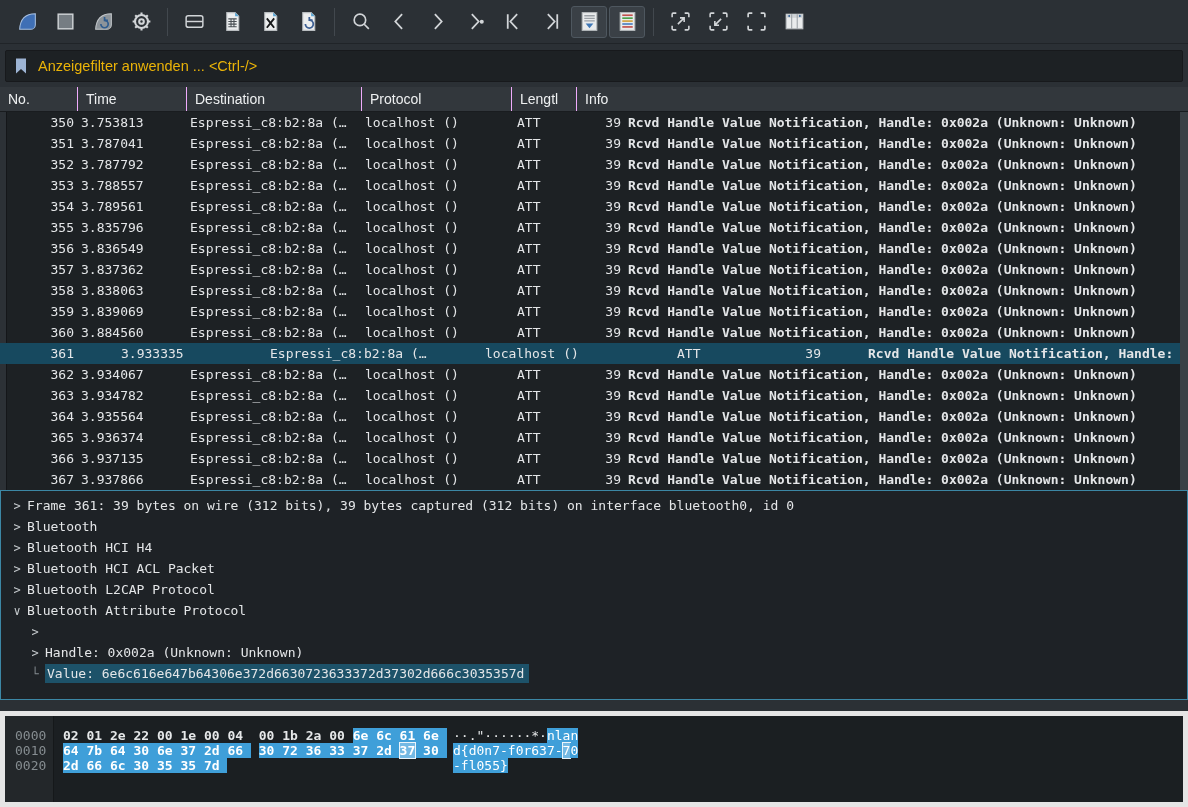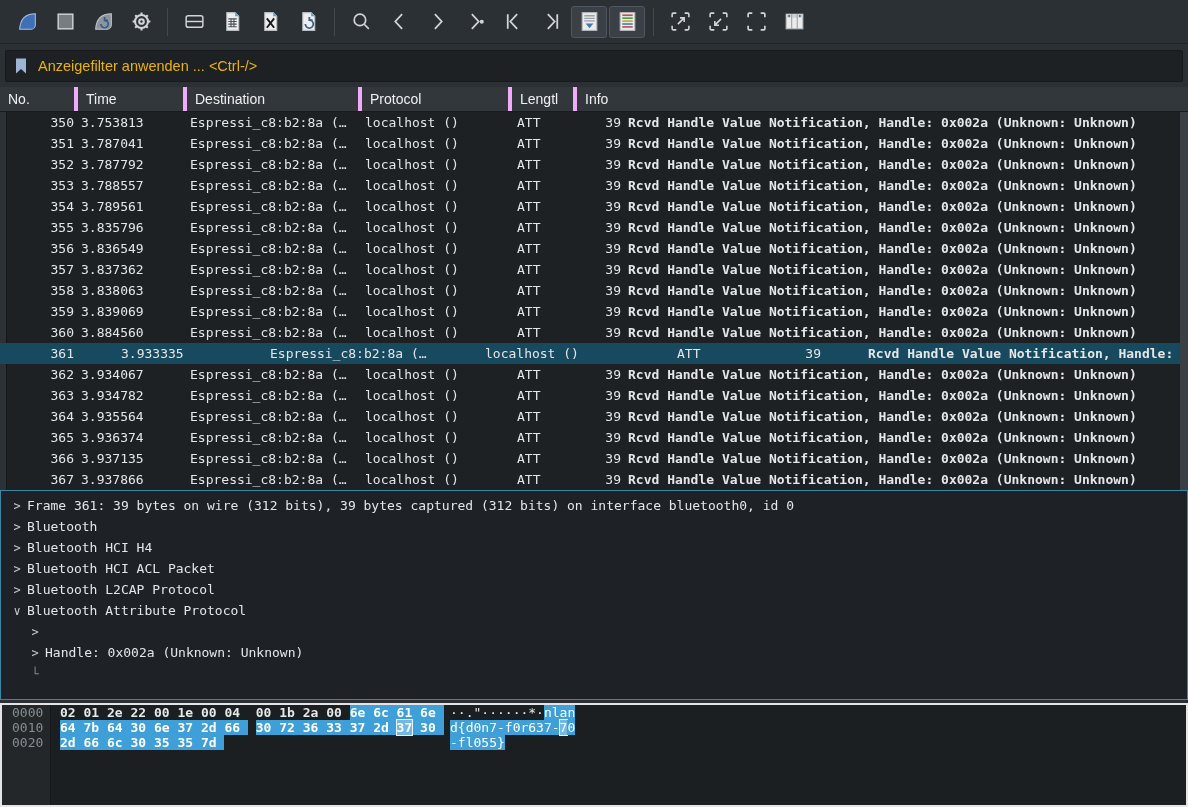--- a/index.html
+++ b/index.html
@@ -20,21 +20,21 @@
   .filterbar { height:43px; flex:0 0 43px; display:flex; align-items:center; padding:0 5px; background:#2b3035; }
   .filter-input { flex:1; height:32px; background:#1d2124; border:1px solid #17191c; border-radius:2px;
                   display:flex; align-items:center; padding:0 7px; gap:9px; }
   .filter-input svg { width:16px; height:18px; flex:0 0 16px; }
   .filter-placeholder { color:#eab308; font-size:14.5px; }
 
   
   .grid7 { display:grid; grid-template-columns:78px 109px 175px 150px 65px 48px 1fr; }
   .header-row { height:25px; flex:0 0 25px; background:#32373c; color:#eef0f1; font-size:14px;
                 border-bottom:1px solid #191c1f; }
-  .hcell { padding:0 0 0 8px; border-right:4px solid #f0abfc; height:100%; display:flex; align-items:center;
+  .hcell { padding:0 0 0 8px; border-right:1px solid #f0abfc; height:100%; display:flex; align-items:center;
            overflow:hidden; white-space:nowrap; }
   .hcell:last-child { border-right:none; }
   .rows { height:378px; flex:0 0 378px; background:#1d2124; position:relative;
           font-family:"DejaVu Sans Mono",monospace; font-size:13px; color:#e4e6e8; overflow:hidden; }
   .rows-gutter { position:absolute; left:0; top:0; bottom:0; width:7px; background:#2c3136; border-right:1px solid #141619; }
   .vscroll { position:absolute; right:0; top:0; bottom:0; width:8px; background:#3a4045; }
   .prow { height:21px; align-items:center; white-space:pre; position:relative; }
   .prow.selected { background:#17495f;gap:40px; }
   .c-no   { text-align:right; padding-right:4px;margin-left:12px; }
   .c-time { padding-left:3px; }
@@ -50,22 +50,22 @@
   .dline { height:21px; display:flex; align-items:center; white-space:pre; }
   .dline.ind0 { padding-left:6px; }
   .dline.ind1 { padding-left:24px; }
   .dexp { width:20px; flex:0 0 20px; text-align:center; color:#c3c8cb; font-size:12px; }
   .dexp.leaf { color:#858c90; }
   .dtext {}
   .dline.selected .dtext { background:#1d5269; padding:2px 5px 2px 2px; }
 
   
   .gap3 { height:3px; flex:0 0 3px; background:#2b3035; }
-  .hexpane { flex:1; border:2px solid #e5e5e5; background:#1b1f22; position:relative; padding-top:0;
-             font-family:"DejaVu Sans Mono",monospace; font-size:13px; color:#e6e8e9; overflow:hidden; }
+  .hexpane { flex:1; border:5px solid #e5e5e5; background:#1b1f22; position:relative; padding-top:12px;
+             font-family:"DejaVu Sans Mono",monospace; font-size:13px; color:#e6e8e9; overflow:hidden;margin-top:8px; }
   .hexoffsetstrip { position:absolute; left:0; top:0; bottom:0; width:49px; background:#23272a; border-right:1px solid #15181a; }
   .hxrow { height:15px; display:flex; align-items:center; white-space:pre; position:relative; }
   .hxoff { width:49px; flex:0 0 49px; padding-left:10px; color:#868d91; }
   .hxbytes { padding-left:9px;font-weight:bold; }
   .hxascii { position:absolute; left:448px; top:0; height:15px; display:flex; align-items:center; white-space:pre; }
   .sel { background:#3f9fd9; color:#ffffff; }
   .boxed { background:#74b9e4; outline:1px solid #eaf4fb; color:#ffffff; }
 </style>
 </head>
 <body>
@@ -257,21 +257,21 @@
 
   <div class="details">
       <div class="dline ind0"><span class="dexp">&gt;</span><span class="dtext">Frame 361: 39 bytes on wire (312 bits), 39 bytes captured (312 bits) on interface bluetooth0, id 0</span></div>
       <div class="dline ind0"><span class="dexp">&gt;</span><span class="dtext">Bluetooth</span></div>
       <div class="dline ind0"><span class="dexp">&gt;</span><span class="dtext">Bluetooth HCI H4</span></div>
       <div class="dline ind0"><span class="dexp">&gt;</span><span class="dtext">Bluetooth HCI ACL Packet</span></div>
       <div class="dline ind0"><span class="dexp">&gt;</span><span class="dtext">Bluetooth L2CAP Protocol</span></div>
       <div class="dline ind0"><span class="dexp">∨</span><span class="dtext">Bluetooth Attribute Protocol</span></div>
       <div class="dline ind1"><span class="dexp">&gt;</span></div>
       <div class="dline ind1"><span class="dexp">&gt;</span><span class="dtext">Handle: 0x002a (Unknown: Unknown)</span></div>
-      <div class="dline ind1 selected"><span class="dexp leaf">└</span></div>
+      <div class="dline ind1 selected"><span class="dexp leaf">└</span><span class="dtext">Value: 6e6c616e647b64306e372d6630723633372d37302d666c3035357d</span></div>
     </div>
 
   <div class="gap3"></div>
 
   <div class="hexpane">
     <div class="hexoffsetstrip"></div>
     <div>
         <div class="hxrow"><span class="hxoff">0000</span><span class="hxbytes"><span class="byte">02 </span><span class="byte">01 </span><span class="byte">2e </span><span class="byte">22 </span><span class="byte">00 </span><span class="byte">1e </span><span class="byte">00 </span><span class="byte">04 </span> <span class="byte">00 </span><span class="byte">1b </span><span class="byte">2a </span><span class="byte">00 </span><span class="byte sel">6e </span><span class="byte sel">6c </span><span class="byte sel">61 </span><span class="byte sel">6e </span></span><span class="hxascii"><span class="">·</span><span class="">·</span><span class="">.</span><span class="">"</span><span class="">·</span><span class="">·</span><span class="">·</span><span class="">·</span> <span class="">·</span><span class="">·</span><span class="">*</span><span class="">·</span><span class="sel">n</span><span class="sel">l</span><span class="sel">a</span><span class="sel">n</span></span></div>
         <div class="hxrow"><span class="hxoff">0010</span><span class="hxbytes"><span class="byte sel">64 </span><span class="byte sel">7b </span><span class="byte sel">64 </span><span class="byte sel">30 </span><span class="byte sel">6e </span><span class="byte sel">37 </span><span class="byte sel">2d </span><span class="byte sel">66 </span> <span class="byte sel">30 </span><span class="byte sel">72 </span><span class="byte sel">36 </span><span class="byte sel">33 </span><span class="byte sel">37 </span><span class="byte sel">2d </span><span class="byte sel"><span class="boxed">37</span> </span><span class="byte sel">30 </span></span><span class="hxascii"><span class="sel">d</span><span class="sel">{</span><span class="sel">d</span><span class="sel">0</span><span class="sel">n</span><span class="sel">7</span><span class="sel">-</span><span class="sel">f</span> <span class="sel">0</span><span class="sel">r</span><span class="sel">6</span><span class="sel">3</span><span class="sel">7</span><span class="sel">-</span><span class="sel boxed">7</span><span class="sel">0</span></span></div>
         <div class="hxrow"><span class="hxoff">0020</span><span class="hxbytes"><span class="byte sel">2d </span><span class="byte sel">66 </span><span class="byte sel">6c </span><span class="byte sel">30 </span><span class="byte sel">35 </span><span class="byte sel">35 </span><span class="byte sel">7d </span></span><span class="hxascii"><span class="sel">-</span><span class="sel">f</span><span class="sel">l</span><span class="sel">0</span><span class="sel">5</span><span class="sel">5</span><span class="sel">}</span></span></div>

